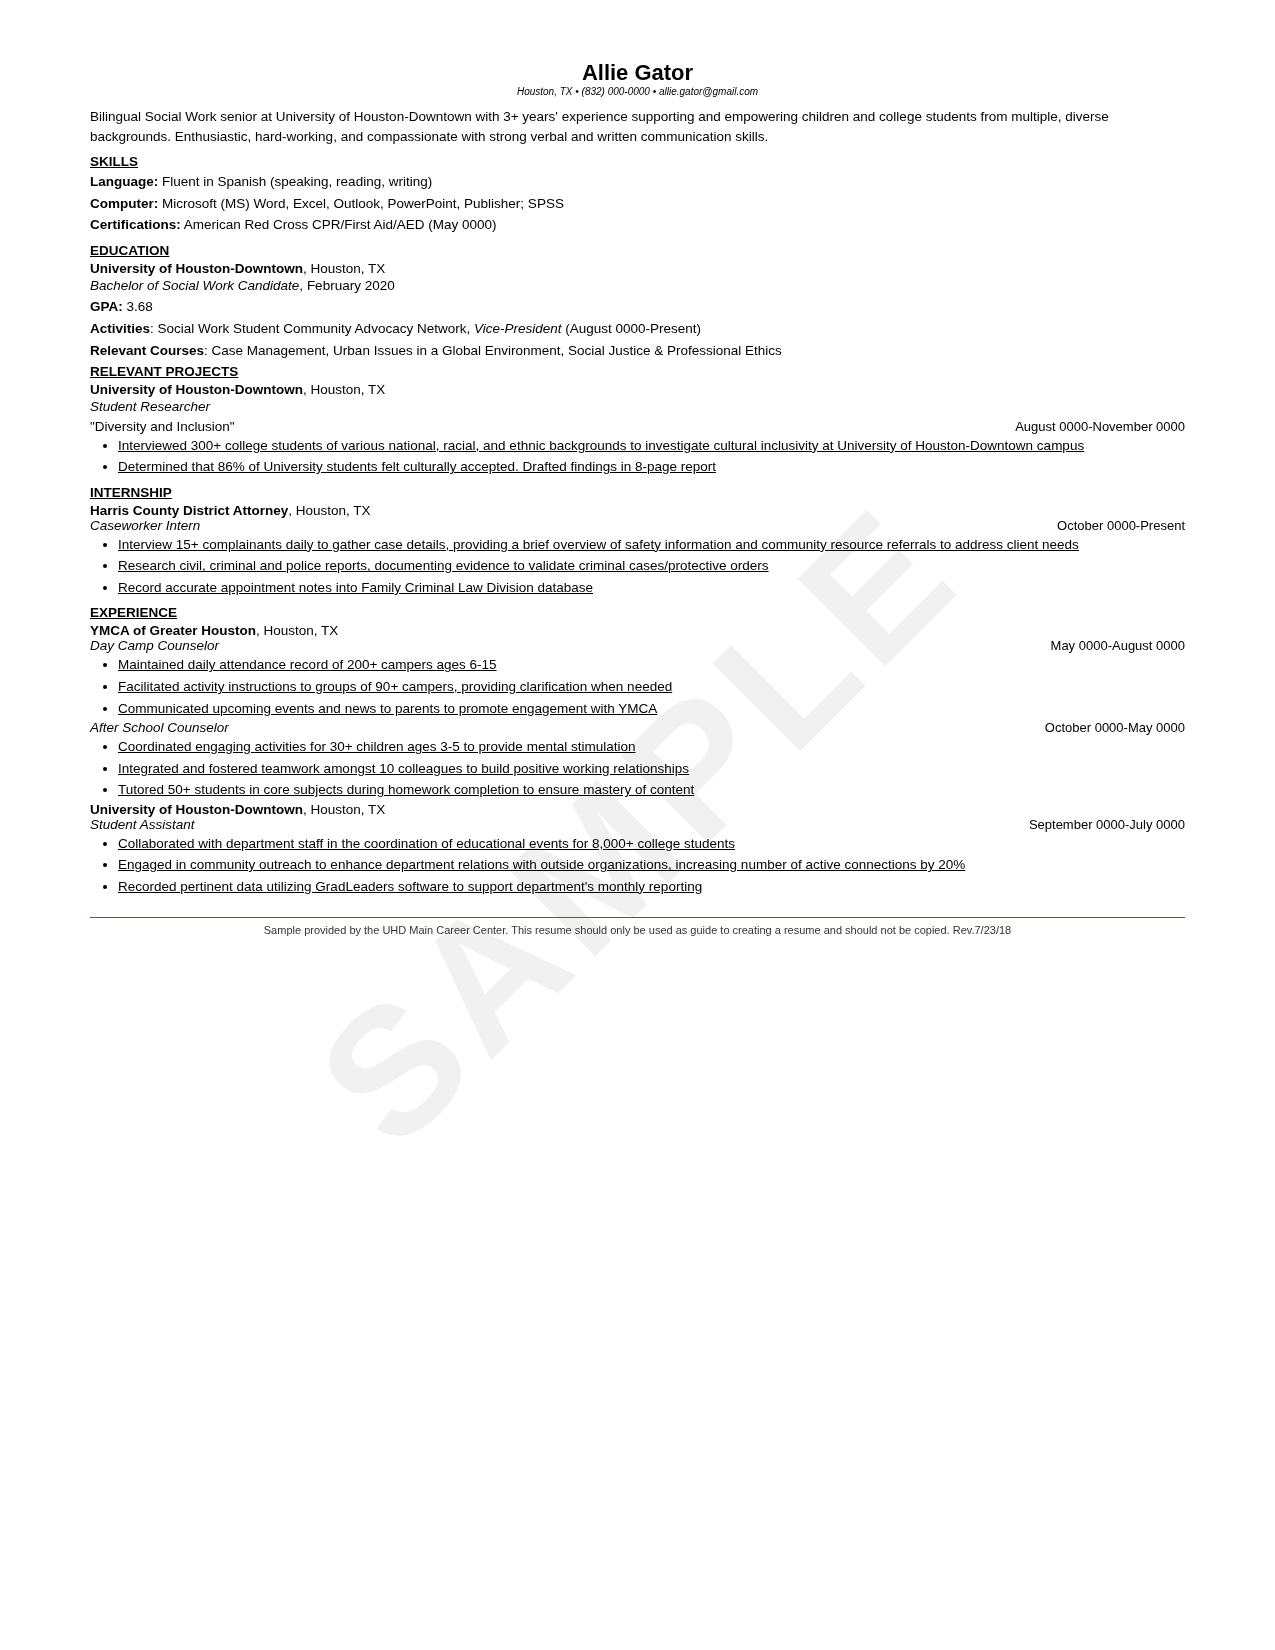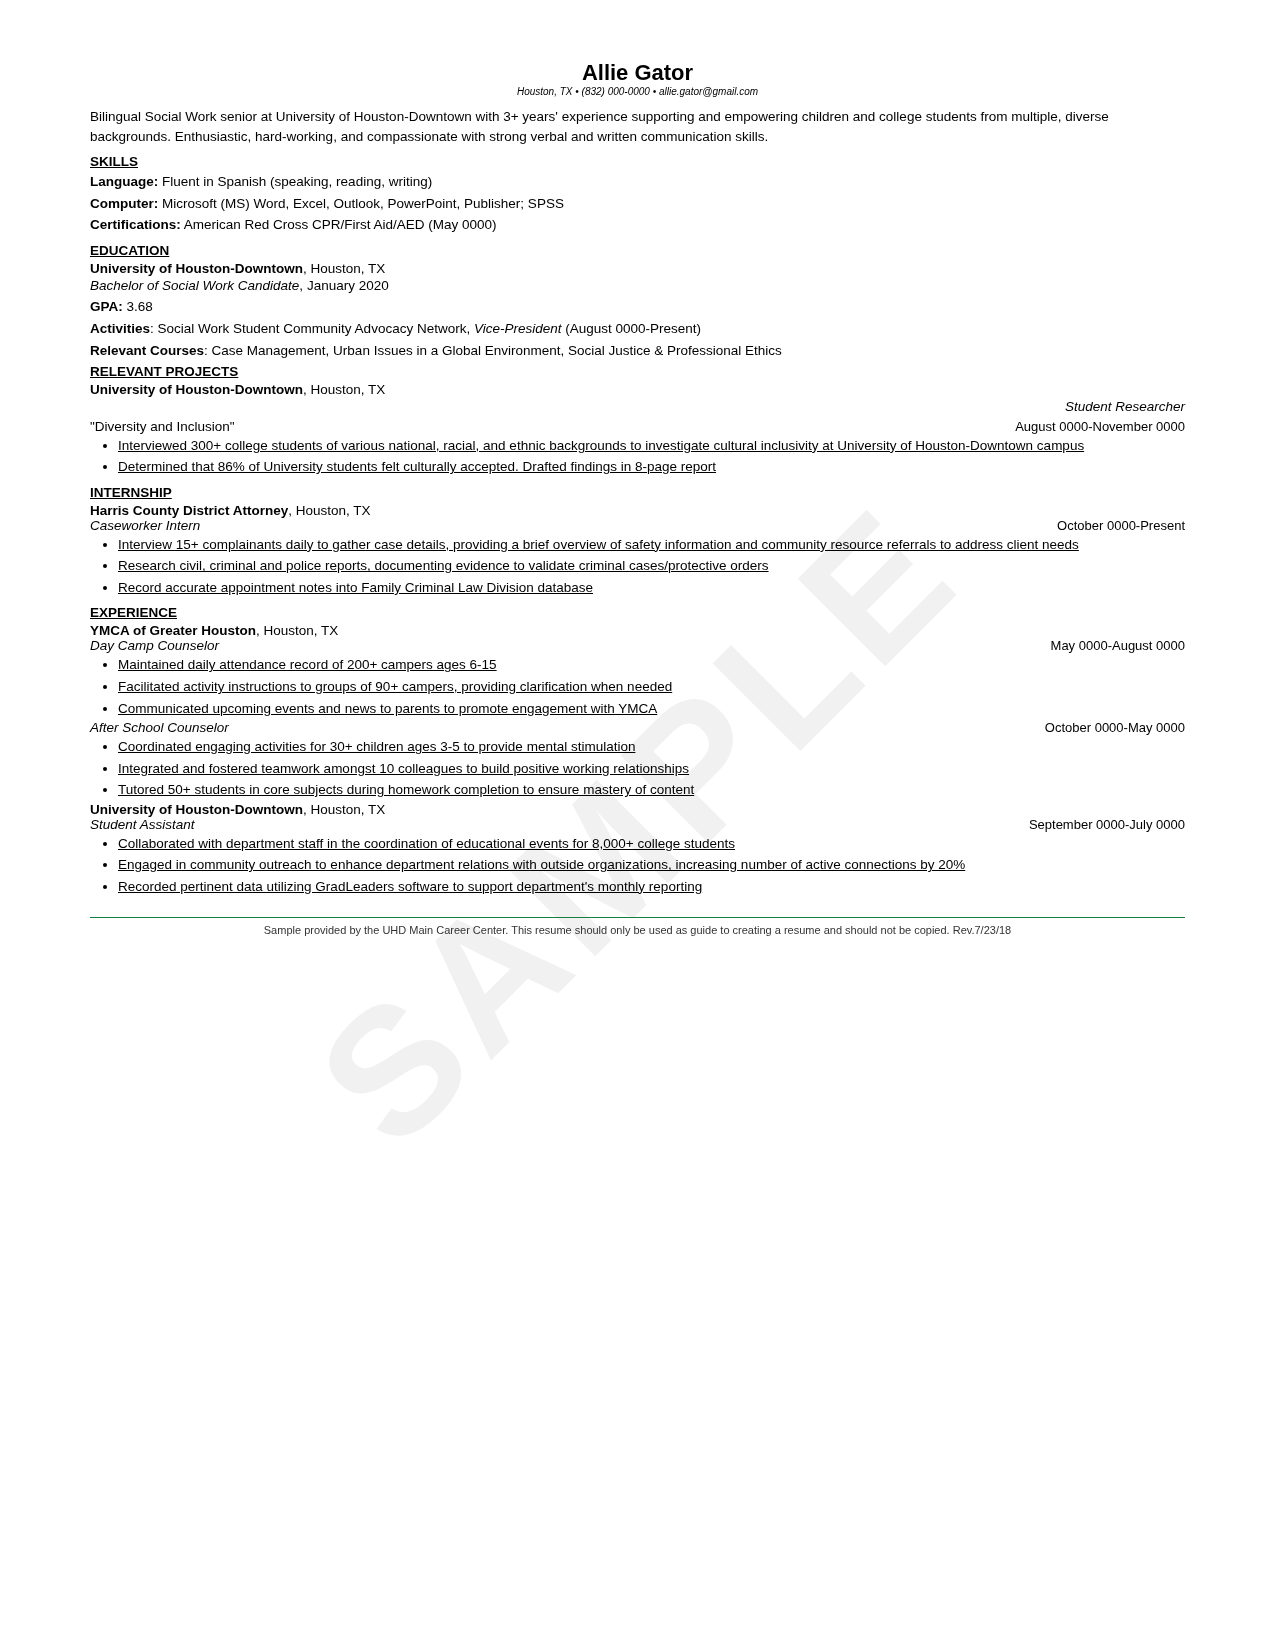--- a/index.html
+++ b/index.html
@@ -66,21 +66,20 @@
       justify-content: space-between;
       align-items: baseline;
     }
 
     .job-date {
       font-size: 13px;
     }
 
     .job-role {
       font-style: italic;
-      text-align: right;
     }
 
     .bullet-list {
       margin-left: 28px;
       margin-top: 2px;
       margin-bottom: 2px;
     }
 
     .bullet-list li {
       margin-bottom: 2px;
@@ -120,21 +119,21 @@
     <p><strong>Language:</strong> Fluent in Spanish (speaking, reading, writing)</p>
     <p><strong>Computer:</strong> Microsoft (MS) Word, Excel, Outlook, PowerPoint, Publisher; SPSS</p>
     <p><strong>Certifications:</strong> American Red Cross CPR/First Aid/AED (May 0000)</p>
   </div>
 
   <div class="section education-entry">
     <div class="section-title">EDUCATION</div>
     <div class="job-header">
       <span><strong>University of Houston-Downtown</strong><span>, </span><span>Houston, TX</span></span>
     </div>
-    <p><em>Bachelor of Social Work Candidate</em><span>, </span><span>January 2020</span></p>
+    <p><em>Bachelor of Social Work Candidate</em><span>, </span><span>February 2020</span></p>
     <p><strong>GPA:</strong> <span>3.68</span></p>
     <p><strong>Activities</strong>: Social Work Student Community Advocacy Network, <em>Vice-President</em> (August 0000-Present)</p>
     <p><strong>Relevant Courses</strong>: Case Management, Urban Issues in a Global Environment, Social Justice &amp; Professional Ethics</p>
   </div>
 
   <div class="section">
     <div class="section-title">RELEVANT PROJECTS</div>
     <div class="job-header">
       <span><strong>University of Houston-Downtown</strong><span>, </span><span>Houston, TX</span></span>
     </div>

